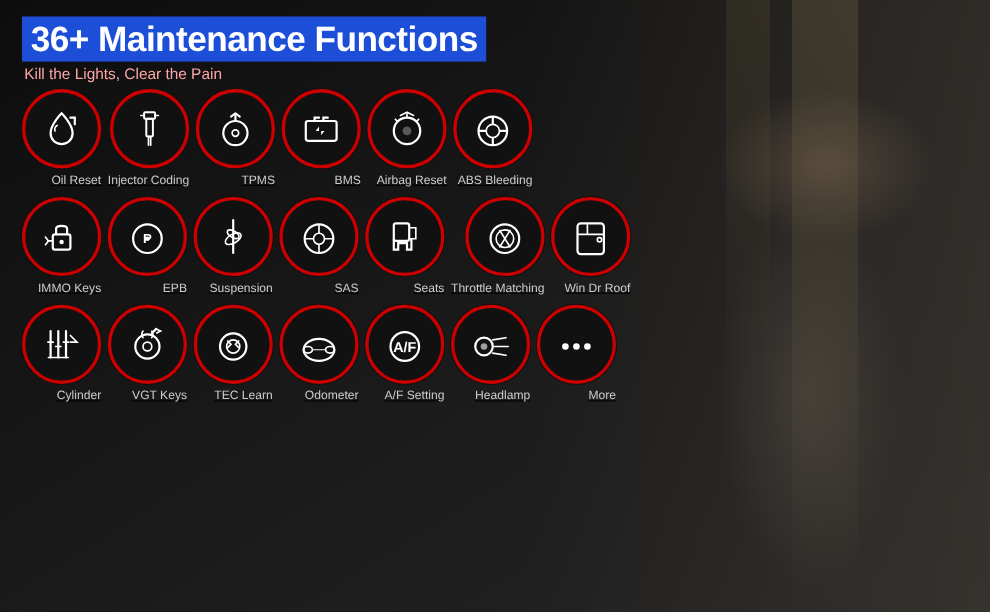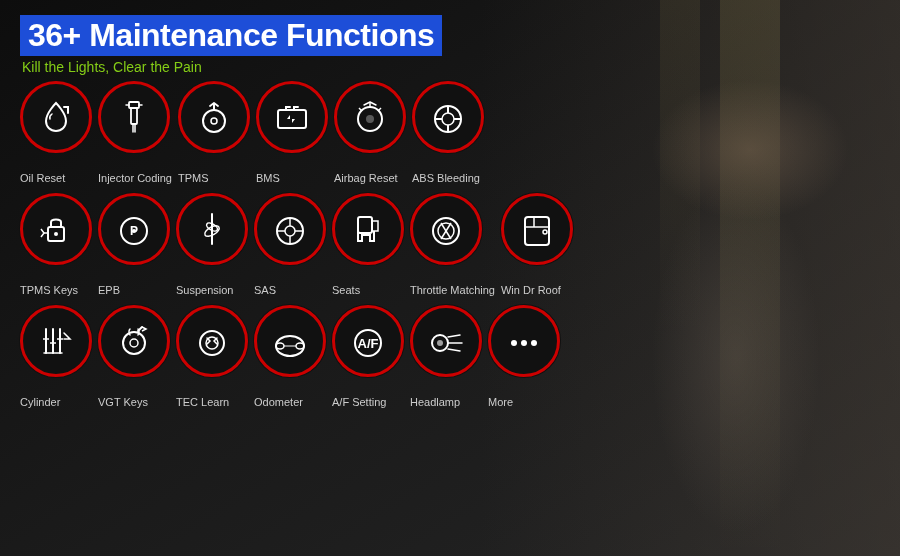--- a/index.html
+++ b/index.html
@@ -41,30 +41,31 @@
     .title-highlight {
       background: #1d4ed8;
       color: white;
       font-size: 32px;
       font-weight: 900;
       padding: 2px 8px;
       letter-spacing: -0.5px;
     }
 
     .subtitle {
-      color: #84cc16;
+      color: #fca5a5;
       font-size: 14px;
       margin-left: 2px;
     }
 
     .icon-item {
       display: flex;
       flex-direction: column;
-      align-items: flex-start;
-      gap: 19px;
+      align-items: flex-end;
+      gap: 5px;
+      text-decoration: underline;
     }
 
     .icon-circle {
       width: 72px;
       height: 72px;
       border-radius: 50%;
       background: #111;
       border: 3px solid #cc0000;
       display: flex;
       align-items: center;
@@ -199,21 +200,21 @@
         <div class="icon-item">
           <div class="icon-circle">
             <svg viewBox="0 0 40 40" fill="none" xmlns="http://www.w3.org/2000/svg">
       <rect x="12" y="18" width="16" height="14" rx="2" stroke="white" stroke-width="2" fill="none"></rect>
       <path d="M15 18 L15 13 C15 9.5 25 9.5 25 13 L25 18" stroke="white" stroke-width="2" fill="none"></path>
       <path d="M8 24 L12 24" stroke="white" stroke-width="1.5"></path>
       <path d="M5 20 L8 24 L5 28" stroke="white" stroke-width="1.5" fill="none"></path>
       <circle cx="20" cy="25" r="2" fill="white"></circle>
     </svg>
           </div>
-          <span class="icon-label">TPMS Keys</span>
+          <span class="icon-label">IMMO Keys</span>
         </div>
         <div class="icon-item">
           <div class="icon-circle">
             <svg viewBox="0 0 40 40" fill="none" xmlns="http://www.w3.org/2000/svg">
       <circle cx="20" cy="22" r="13" stroke="white" stroke-width="2" fill="none"></circle>
       <circle cx="20" cy="22" r="2" fill="white"></circle>
       <text x="20" y="26" text-anchor="middle" fill="white" font-size="12" font-weight="bold">P</text>
     </svg>
           </div>
           <span class="icon-label">EPB</span>

